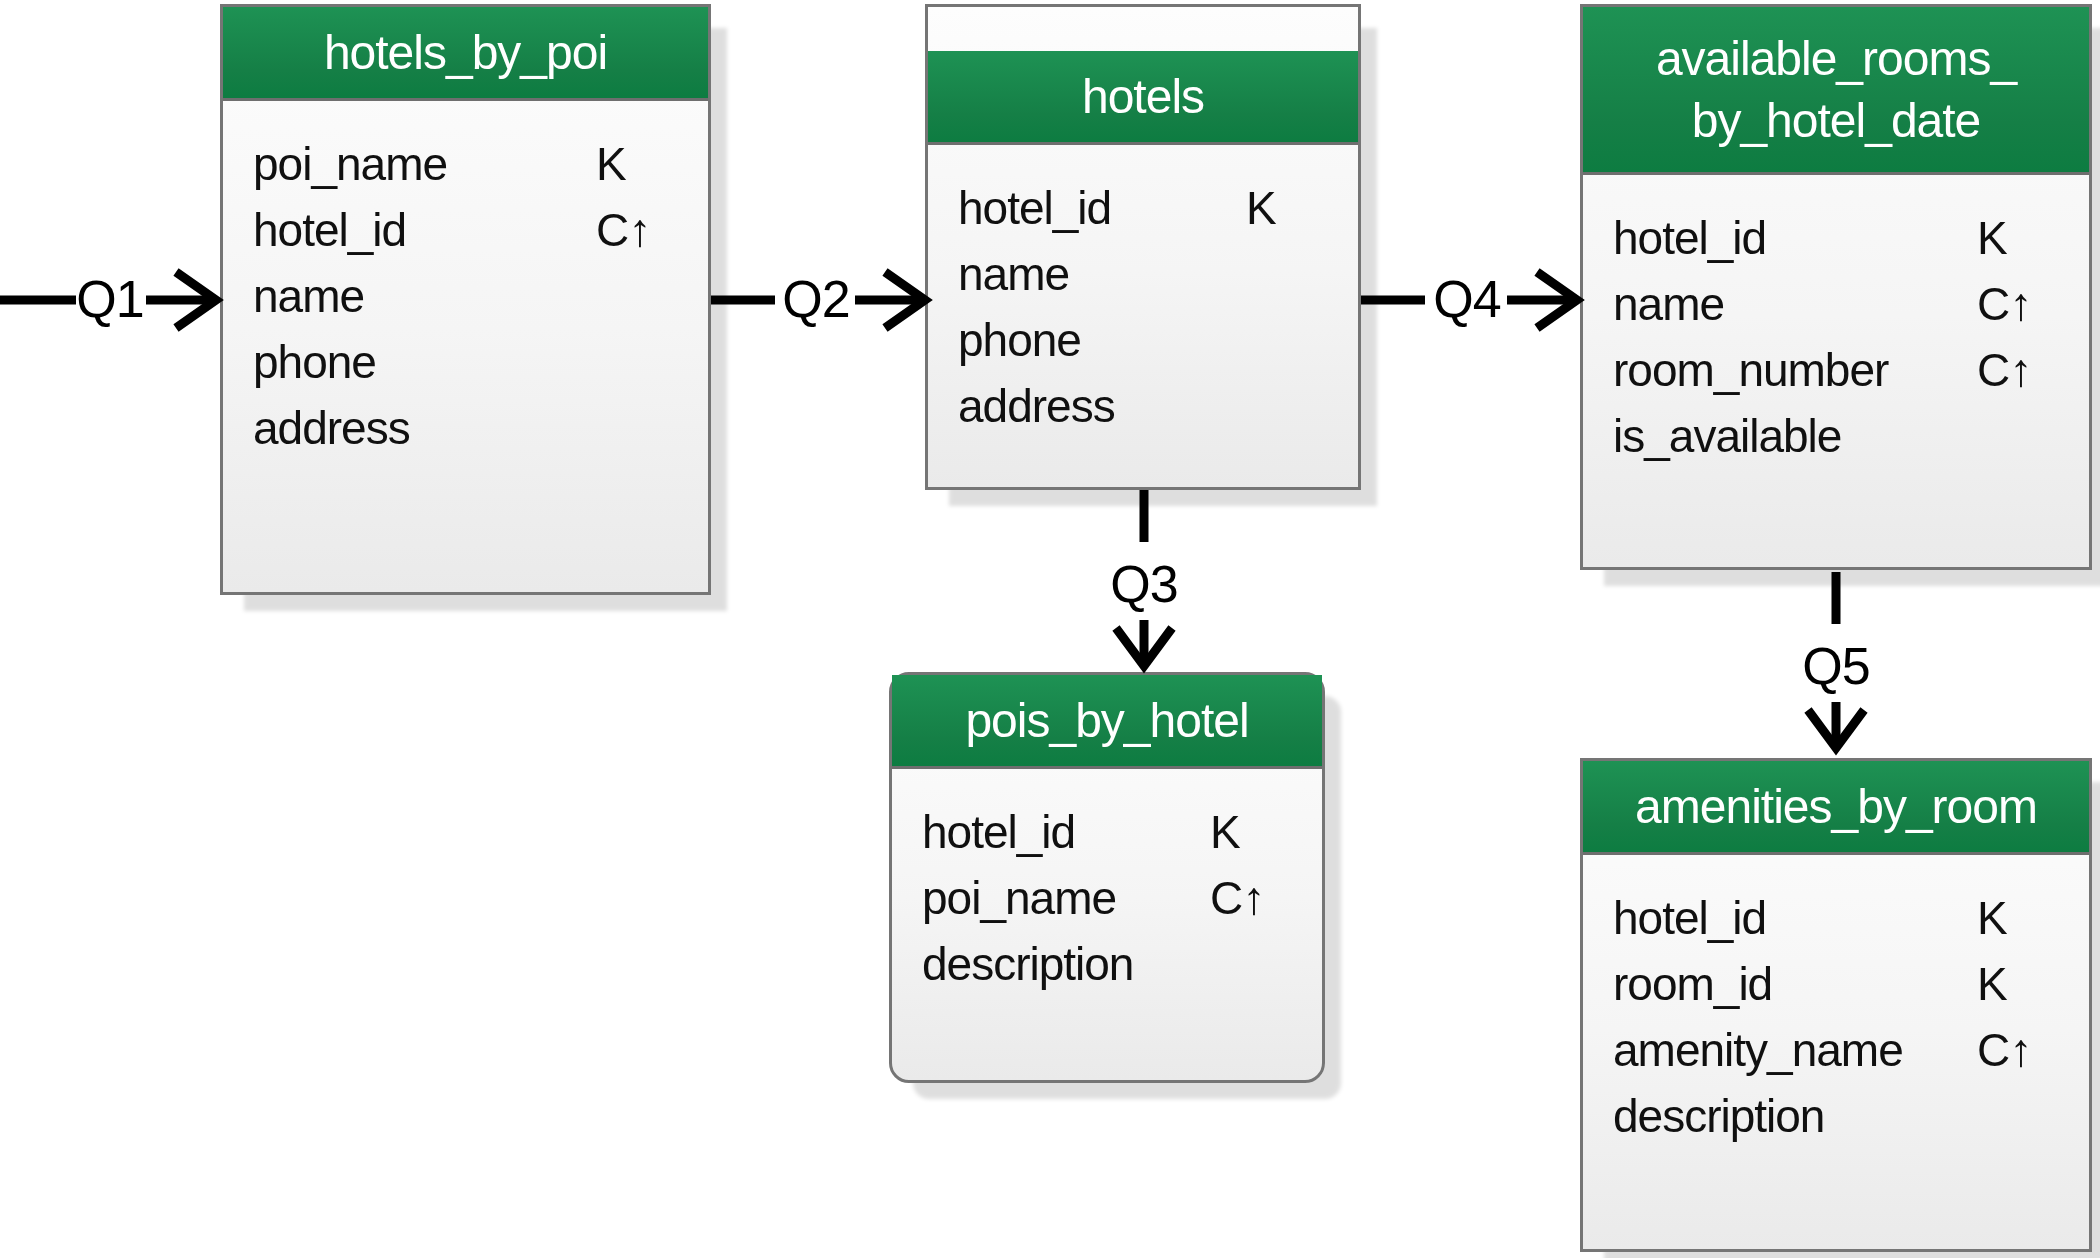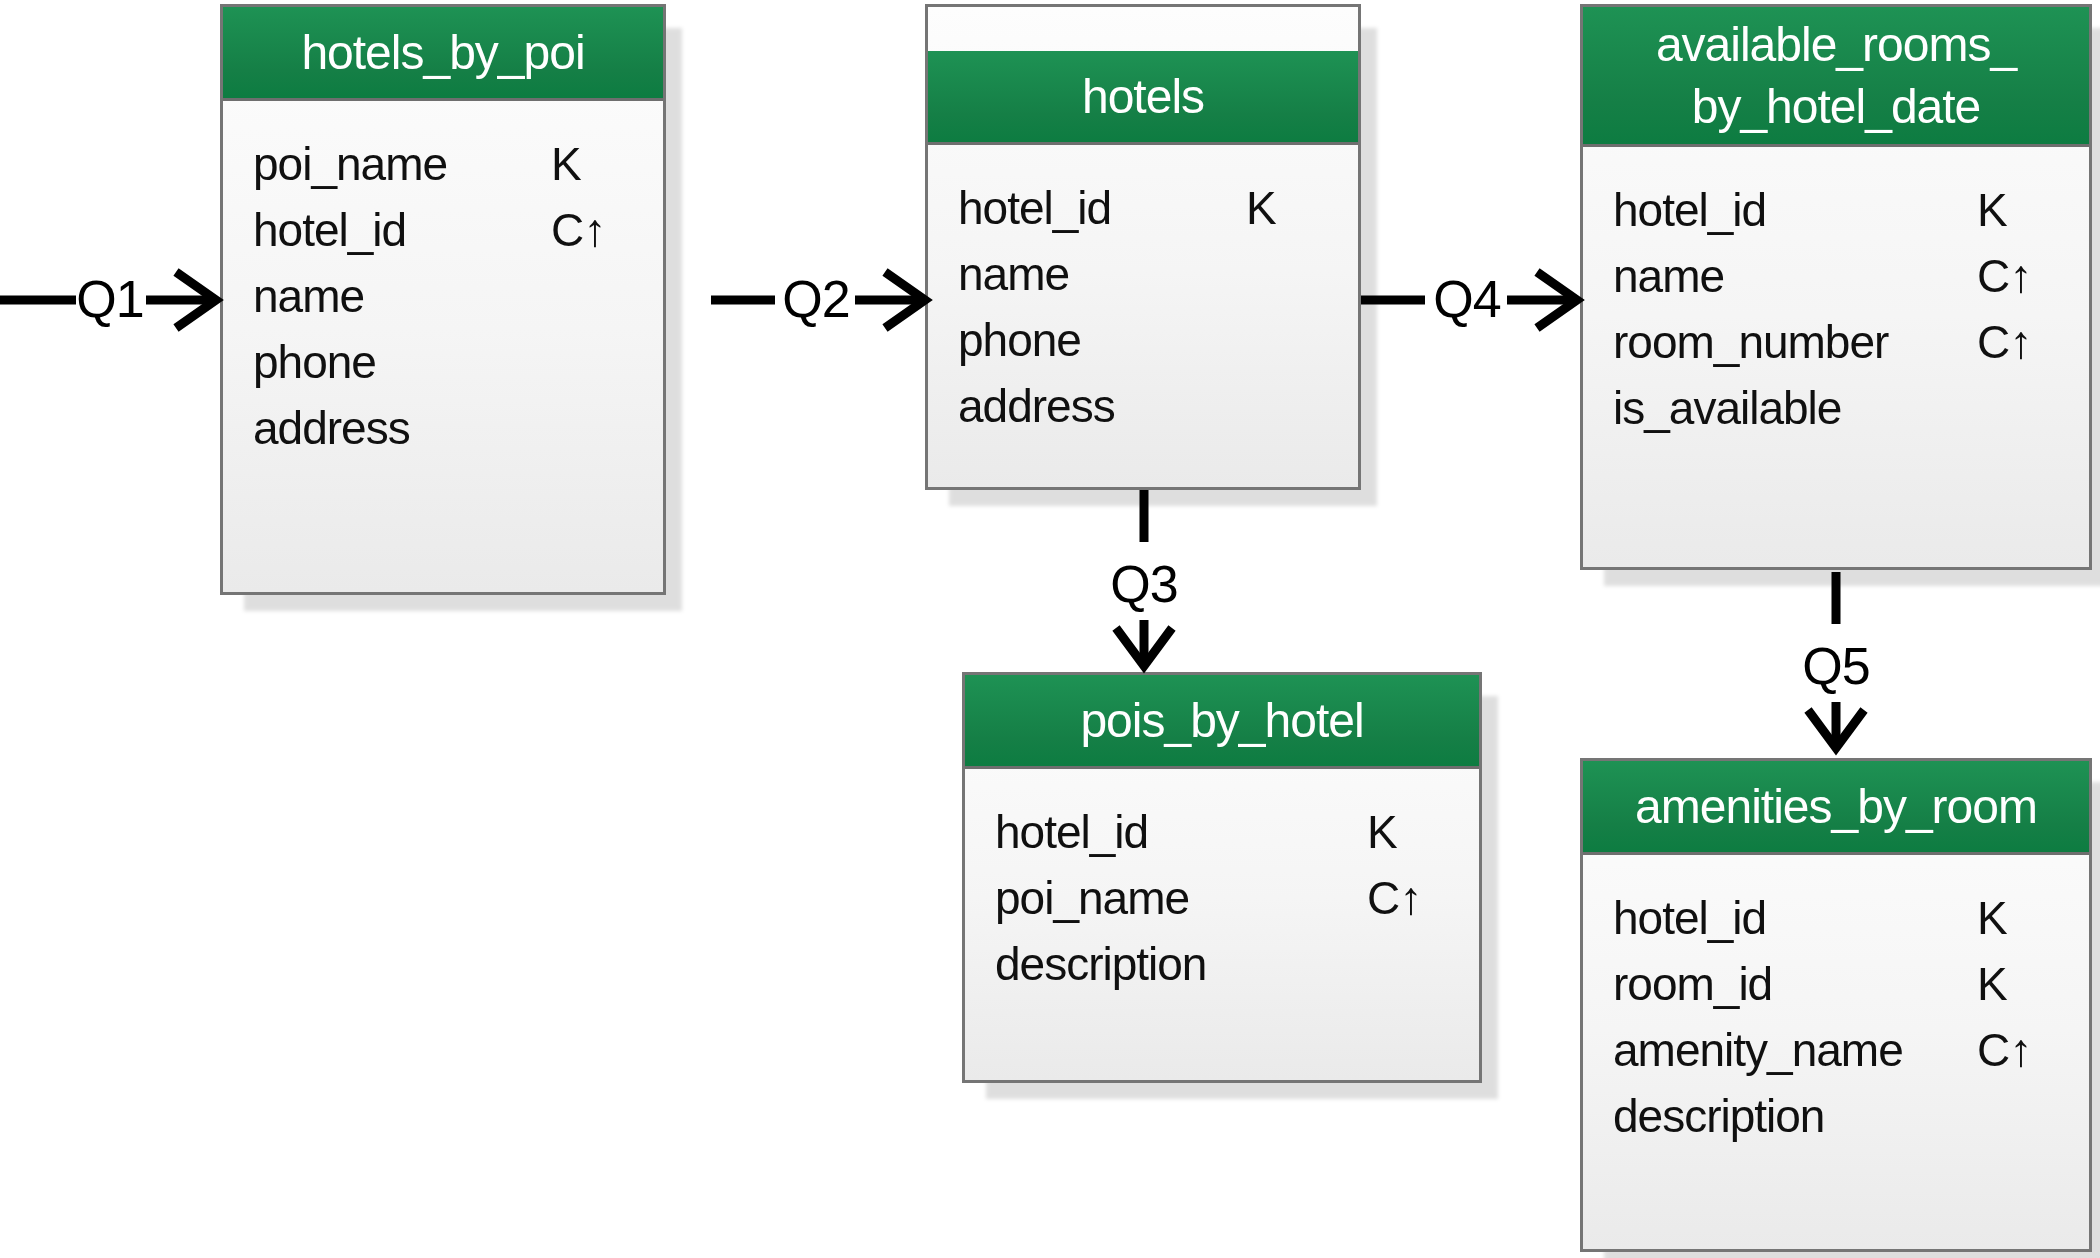--- a/index.html
+++ b/index.html
@@ -35,27 +35,27 @@
     font-size:46px; line-height:66px;
     letter-spacing:-1px;
     white-space:nowrap;
   }
   .cname { flex:1 1 auto; }
   .ckey  { flex:0 0 86px; text-align:left; }
   .arrow { position:absolute; overflow:visible; }
   .astroke { stroke:#000000; stroke-width:9; fill:none; stroke-linecap:butt; }
   .alabel  { fill:#000000; font-size:52px; letter-spacing:-1px; text-anchor:middle; }
   
-  #t-hotels-by-poi   { left:220px;  top:4px;   width:446px; height:591px; }
+  #t-hotels-by-poi   { left:220px;  top:4px;   width:491px; height:591px; }
   #t-hotels-by-poi   .thead { height:94px; }
   #t-hotels          { left:925px;  top:4px;   width:436px; height:486px; }
   #t-hotels          .thead { height:94px;margin-top:44px; }
   #t-available-rooms { left:1580px; top:4px;   width:512px; height:566px; }
-  #t-available-rooms .thead { height:140px; }
-  #t-pois-by-hotel   { left:962px;  top:672px; width:520px; height:411px; }
+  #t-available-rooms .thead { height:168px; }
+  #t-pois-by-hotel   { left:889px;  top:672px; width:436px; height:411px;border-radius:20px; }
   #t-pois-by-hotel   .thead { height:94px; }
   #t-amenities       { left:1580px; top:758px; width:512px; height:494px; }
   #t-amenities       .thead { height:94px;justify-content:center; }
 </style>
 </head>
 <body>
 
 <div id="canvas">
 
   <div class="dbtable" id="t-hotels-by-poi">

